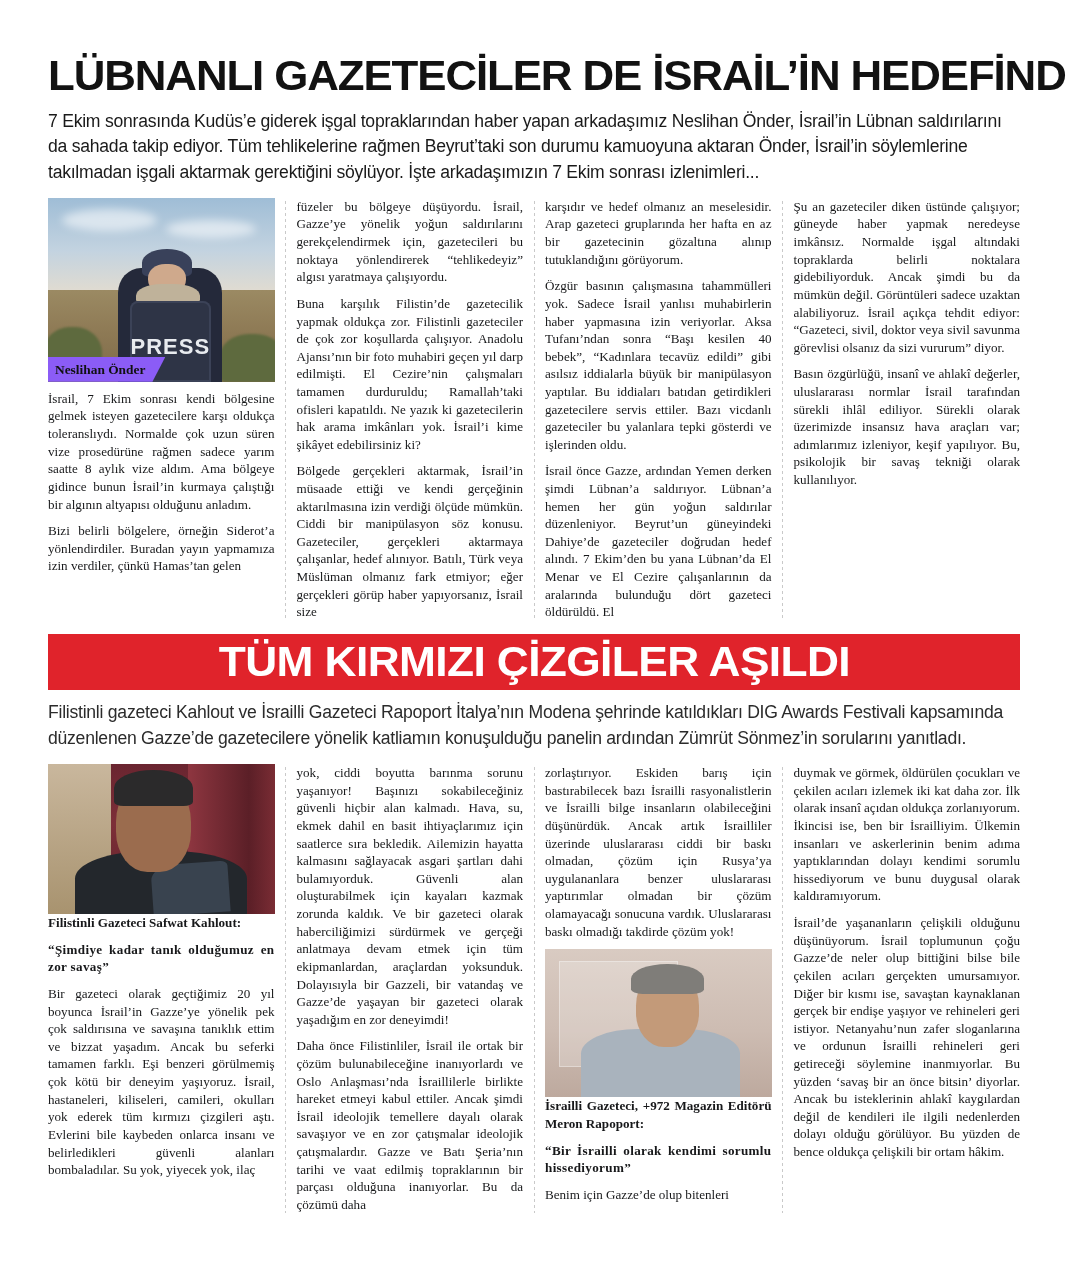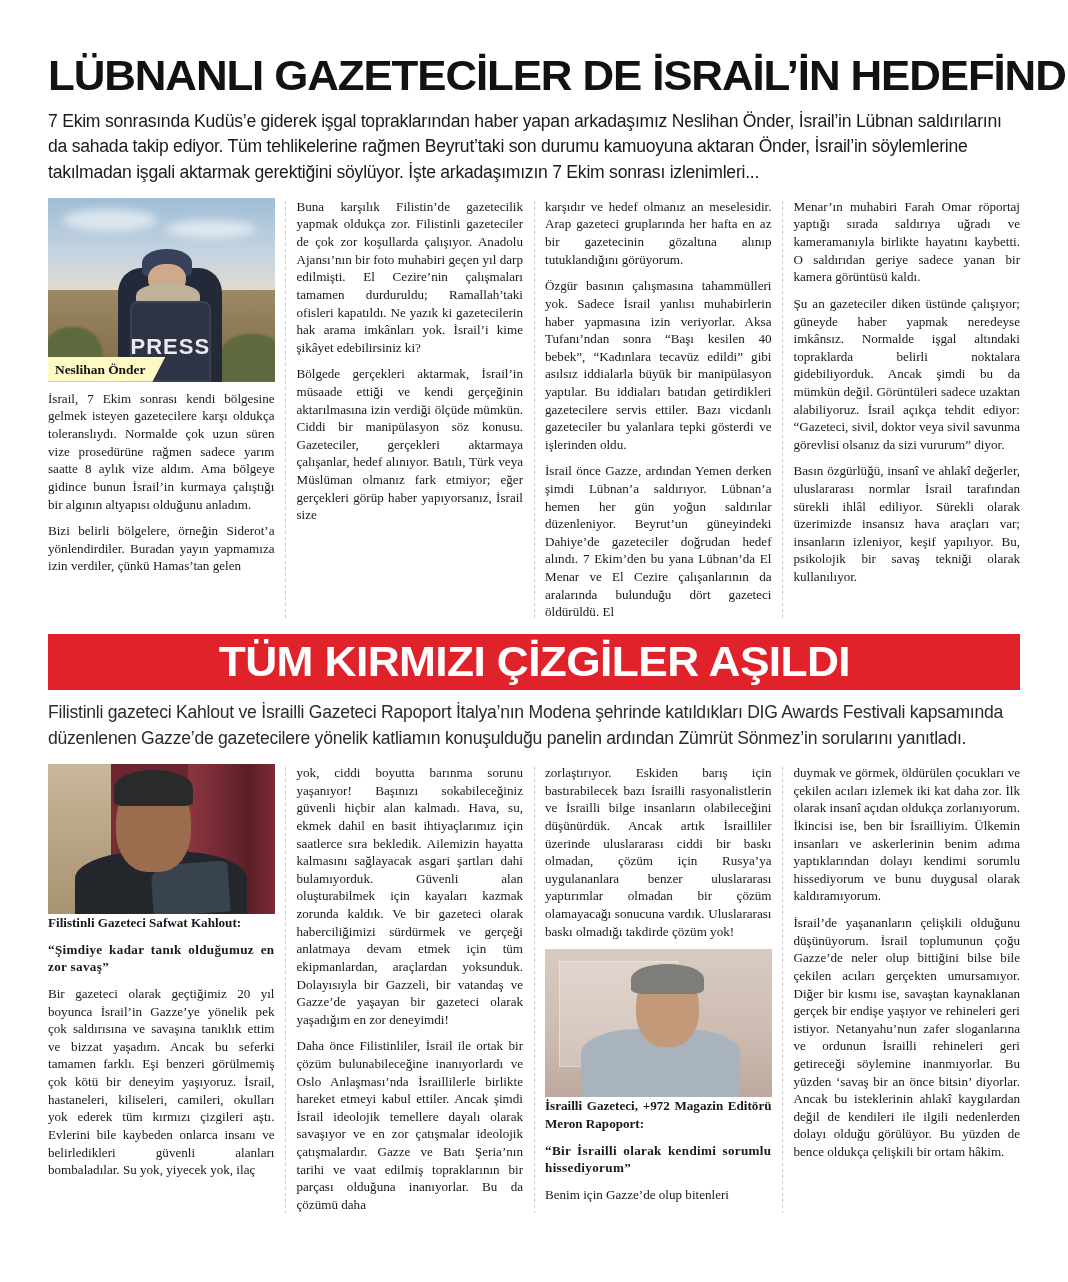--- a/index.html
+++ b/index.html
@@ -111,21 +111,21 @@
   .ph-face{
     position:absolute;left:44%;bottom:47%;width:17%;height:17%;
     background:#cfa98c;border-radius:45% 45% 50% 50%;
   }
   .ph-helmet{
     position:absolute;left:41.5%;bottom:57%;width:22%;height:15%;
     background:#39415a;border-radius:50% 50% 18% 18%;
   }
   .caption-tag{
     position:absolute;left:0;bottom:0;
-    background:#fef9c3;
+    background:#8b5cf6;
     padding:5px 20px 4px 7px;
     font-family:"Liberation Serif", serif;
     font-weight:bold;
     font-size:13.4px;
     color:#111;
     clip-path:polygon(0 0,100% 0,calc(100% - 13px) 100%,0 100%);
   }
 
   
   .banner{
@@ -271,34 +271,34 @@
           <div class="ph-vest"></div>
           <div class="ph-press">PRESS</div>
         </div>
         <div class="caption-tag">Neslihan Önder</div>
       </div>
       <p>İsrail, 7 Ekim sonrası kendi bölgesine gelmek isteyen gazetecilere karşı oldukça toleranslıydı. Normalde çok uzun süren vize prosedürüne rağmen sadece yarım saatte 8 aylık vize aldım. Ama bölgeye gidince bunun İsrail’in kurmaya çalıştığı bir algının altyapısı olduğunu anladım.</p>
       <p class="last">Bizi belirli bölgelere, örneğin Siderot’a yönlendirdiler. Buradan yayın yapmamıza izin verdiler, çünkü Hamas’tan gelen</p>
     </div>
 
     <div class="col">
+      <p>füzeler bu bölgeye düşüyordu. İsrail, Gazze’ye yönelik yoğun saldırılarını gerekçelendirmek için, gazetecileri bu noktaya yönlendirerek “tehlikedeyiz” algısı yaratmaya çalışıyordu.</p>
       <p>Buna karşılık Filistin’de gazetecilik yapmak oldukça zor. Filistinli gazeteciler de çok zor koşullarda çalışıyor. Anadolu Ajansı’nın bir foto muhabiri geçen yıl darp edilmişti. El Cezire’nin çalışmaları tamamen durduruldu; Ramallah’taki ofisleri kapatıldı. Ne yazık ki gazetecilerin hak arama imkânları yok. İsrail’i kime şikâyet edebilirsiniz ki?</p>
       <p class="last">Bölgede gerçekleri aktarmak, İsrail’in müsaade ettiği ve kendi gerçeğinin aktarılmasına izin verdiği ölçüde mümkün. Ciddi bir manipülasyon söz konusu. Gazeteciler, gerçekleri aktarmaya çalışanlar, hedef alınıyor. Batılı, Türk veya Müslüman olmanız fark etmiyor; eğer gerçekleri görüp haber yapıyorsanız, İsrail size</p>
     </div>
 
     <div class="col">
       <p>karşıdır ve hedef olmanız an meselesidir. Arap gazeteci gruplarında her hafta en az bir gazetecinin gözaltına alınıp tutuklandığını görüyorum.</p>
       <p>Özgür basının çalışmasına tahammülleri yok. Sadece İsrail yanlısı muhabirlerin haber yapmasına izin veriyorlar. Aksa Tufanı’ndan sonra “Başı kesilen 40 bebek”, “Kadınlara tecavüz edildi” gibi asılsız iddialarla büyük bir manipülasyon yaptılar. Bu iddiaları batıdan getirdikleri gazetecilere servis ettiler. Bazı vicdanlı gazeteciler bu yalanlara tepki gösterdi ve işlerinden oldu.</p>
       <p class="last">İsrail önce Gazze, ardından Yemen derken şimdi Lübnan’a saldırıyor. Lübnan’a hemen her gün yoğun saldırılar düzenleniyor. Beyrut’un güneyindeki Dahiye’de gazeteciler doğrudan hedef alındı. 7 Ekim’den bu yana Lübnan’da El Menar ve El Cezire çalışanlarının da aralarında bulunduğu dört gazeteci öldürüldü. El</p>
     </div>
 
     <div class="col">
-      <p>Menar’ın muhabiri Farah Omar röportaj yaptığı sırada saldırıya uğradı ve kameramanıyla birlikte hayatını kaybetti. O saldırıdan geriye sadece yanan bir kamera görüntüsü kaldı.</p>
       <p>Şu an gazeteciler diken üstünde çalışıyor; güneyde haber yapmak neredeyse imkânsız. Normalde işgal altındaki topraklarda belirli noktalara gidebiliyorduk. Ancak şimdi bu da mümkün değil. Görüntüleri sadece uzaktan alabiliyoruz. İsrail açıkça tehdit ediyor: “Gazeteci, sivil, doktor veya sivil savunma görevlisi olsanız da sizi vururum” diyor.</p>
-      <p class="last">Basın özgürlüğü, insanî ve ahlakî değerler, uluslararası normlar İsrail tarafından sürekli ihlâl ediliyor. Sürekli olarak üzerimizde insansız hava araçları var; insanların izleniyor, keşif yapılıyor. Bu, psikolojik bir savaş tekniği olarak kullanılıyor.</p>
+      <p class="last">Basın özgürlüğü, insanî ve ahlakî değerler, uluslararası normlar İsrail tarafından sürekli ihlâl ediliyor. Sürekli olarak üzerimizde insansız hava araçları var; adımlarımız izleniyor, keşif yapılıyor. Bu, psikolojik bir savaş tekniği olarak kullanılıyor.</p>
     </div>
   </div>
 
   <div class="banner">
     <h2>TÜM KIRMIZI ÇİZGİLER AŞILDI</h2>
   </div>
   <p class="deck-2">Filistinli gazeteci Kahlout ve İsrailli Gazeteci Rapoport İtalya’nın Modena şehrinde katıldıkları DIG Awards Festivali kapsamında düzenlenen Gazze’de gazetecilere yönelik katliamın konuşulduğu panelin ardından Zümrüt Sönmez’in sorularını yanıtladı.</p>
 
   <div class="cols">
 

